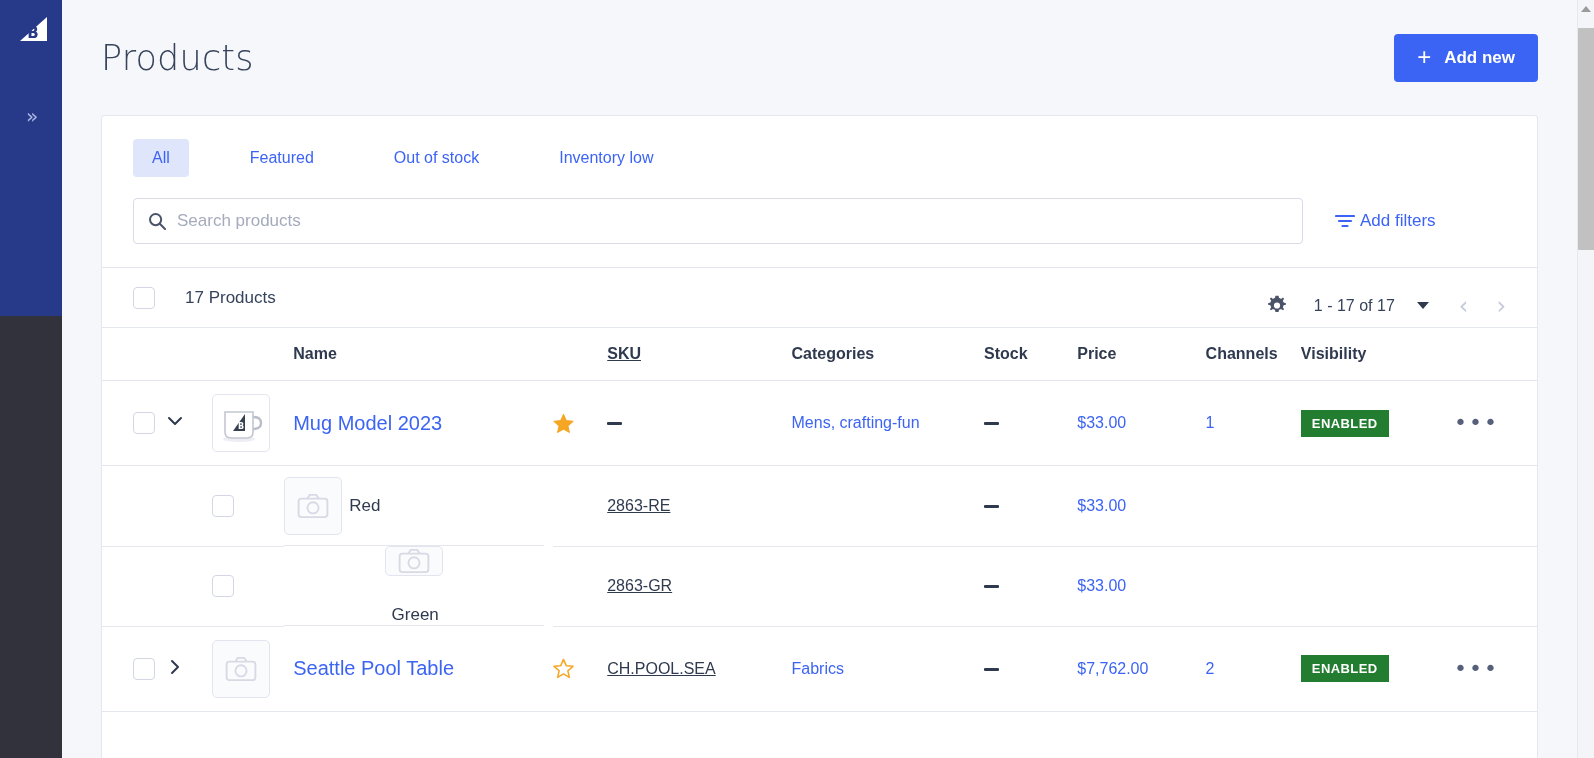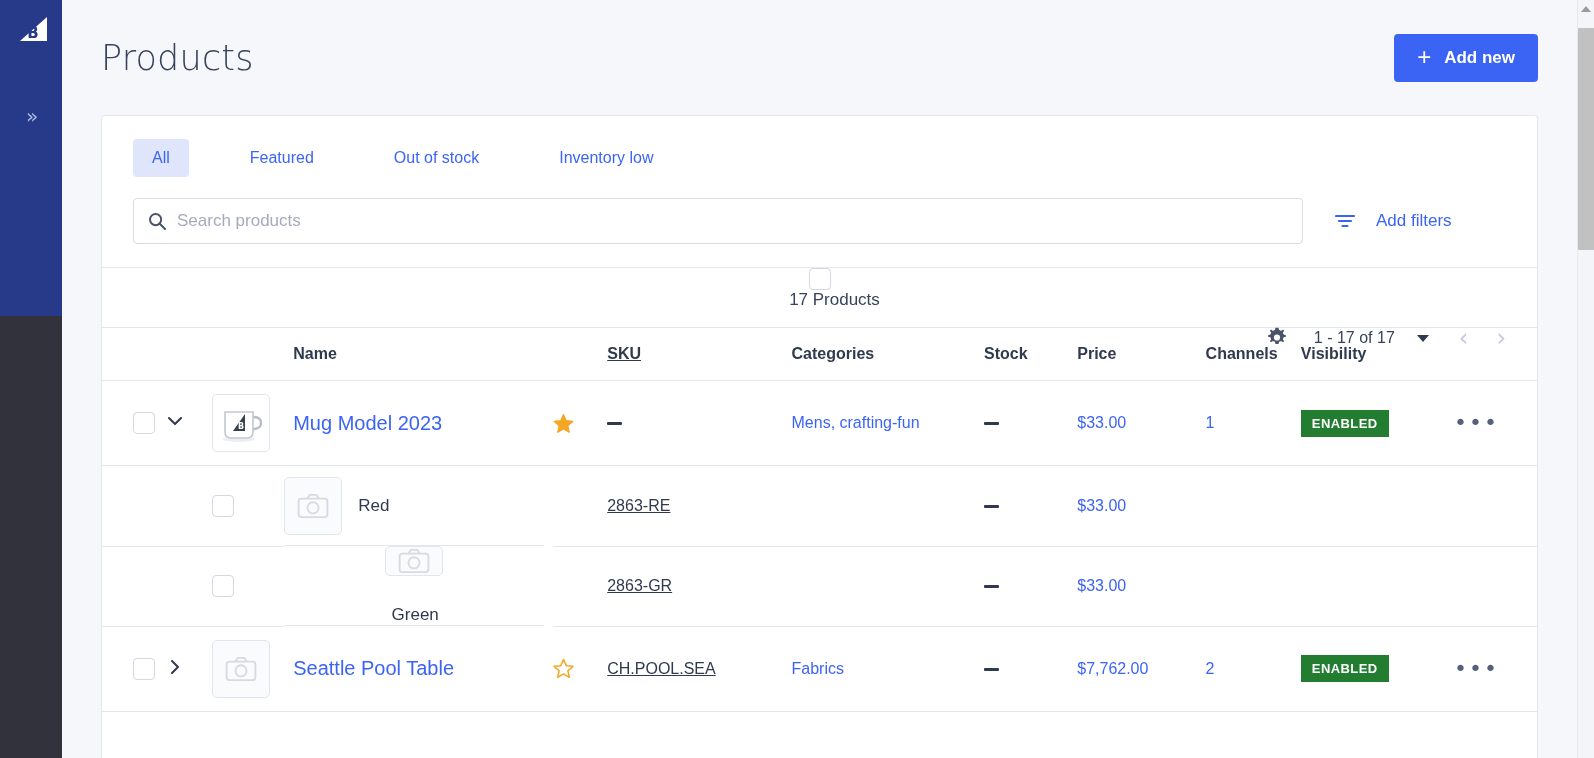--- a/index.html
+++ b/index.html
@@ -67,28 +67,28 @@
     flex: 0 0 1170px; height: 46px; border: 1px solid #d9dce6; border-radius: 4px;
     display: flex; align-items: center; padding: 0 14px; background: #fff;
   }
   .search-icon { width: 18px; height: 18px; flex: 0 0 18px; margin-right: 11px; }
   .search-input {
     flex: 1 1 auto; border: none; outline: none; height: 100%;
     font-size: 17px; color: #36435b; background: transparent;
     font-family: "Liberation Sans", sans-serif;
   }
   .search-input::placeholder { color: #a5abbd; }
-  .add-filters { display: flex; align-items: center; gap: 21px; margin-left: 32px; cursor: pointer; }
+  .add-filters { display: flex; align-items: center; gap: 5px; margin-left: 32px; cursor: pointer; }
   .filter-icon { width: 20px; height: 16px; flex: 0 0 20px; }
   .add-filters-label { color: #3c64f4; font-size: 17px; white-space: nowrap; }
 
   
   .toolbar {
     height: 60px; border-top: 1px solid #e5e7ef;
-    display: flex; align-items: center; padding: 0 31px 0 31px; flex-direction: column;
+    display: flex; align-items: center; padding: 0 31px 0 31px;
   }
   .cbox {
     width: 22px; height: 22px; border: 1px solid #d3d7e3;
     border-radius: 4px; background: #fff; flex: 0 0 22px; cursor: pointer;
   }
   .count-label { font-size: 17px; color: #36435b; margin-left: 30px; }
   .toolbar-right { margin-left: auto; display: flex; align-items: center; margin-top: 16px; }
   .gear-icon { width: 22px; height: 22px; margin-right: 26px; cursor: pointer; }
   .page-range { font-size: 16px; color: #36435b; white-space: nowrap; }
   .caret-down {
@@ -306,21 +306,21 @@
               <span class="dots">•••</span>
             </td>
           </tr>
 
           <tr class="vrow">
             <td class="c-check"></td>
             <td class="c-exp"></td>
             <td class="c-thumb">
               <div class="cbox"></div>
             </td>
-            <td class="c-name" style="display:flex;align-items:center;height:80px;gap:14px;">
+            <td class="c-name" style="display:flex;align-items:center;height:80px;gap:5px;">
               <div class="thumb ph">
                 <svg viewBox="0 0 34 28" width="32" height="26">
                   <rect x="1.5" y="6" width="31" height="20" rx="3" fill="none" stroke="#d7dae4" stroke-width="2"></rect>
                   <path d="M11 6 l2.5 -4 h7 l2.5 4" fill="none" stroke="#d7dae4" stroke-width="2" stroke-linejoin="round"></path>
                   <circle cx="17" cy="16" r="6" fill="none" stroke="#d7dae4" stroke-width="2"></circle>
                 </svg>
               </div>
               <span class="vname">Red</span>
             </td>
             <td class="c-star"></td>

